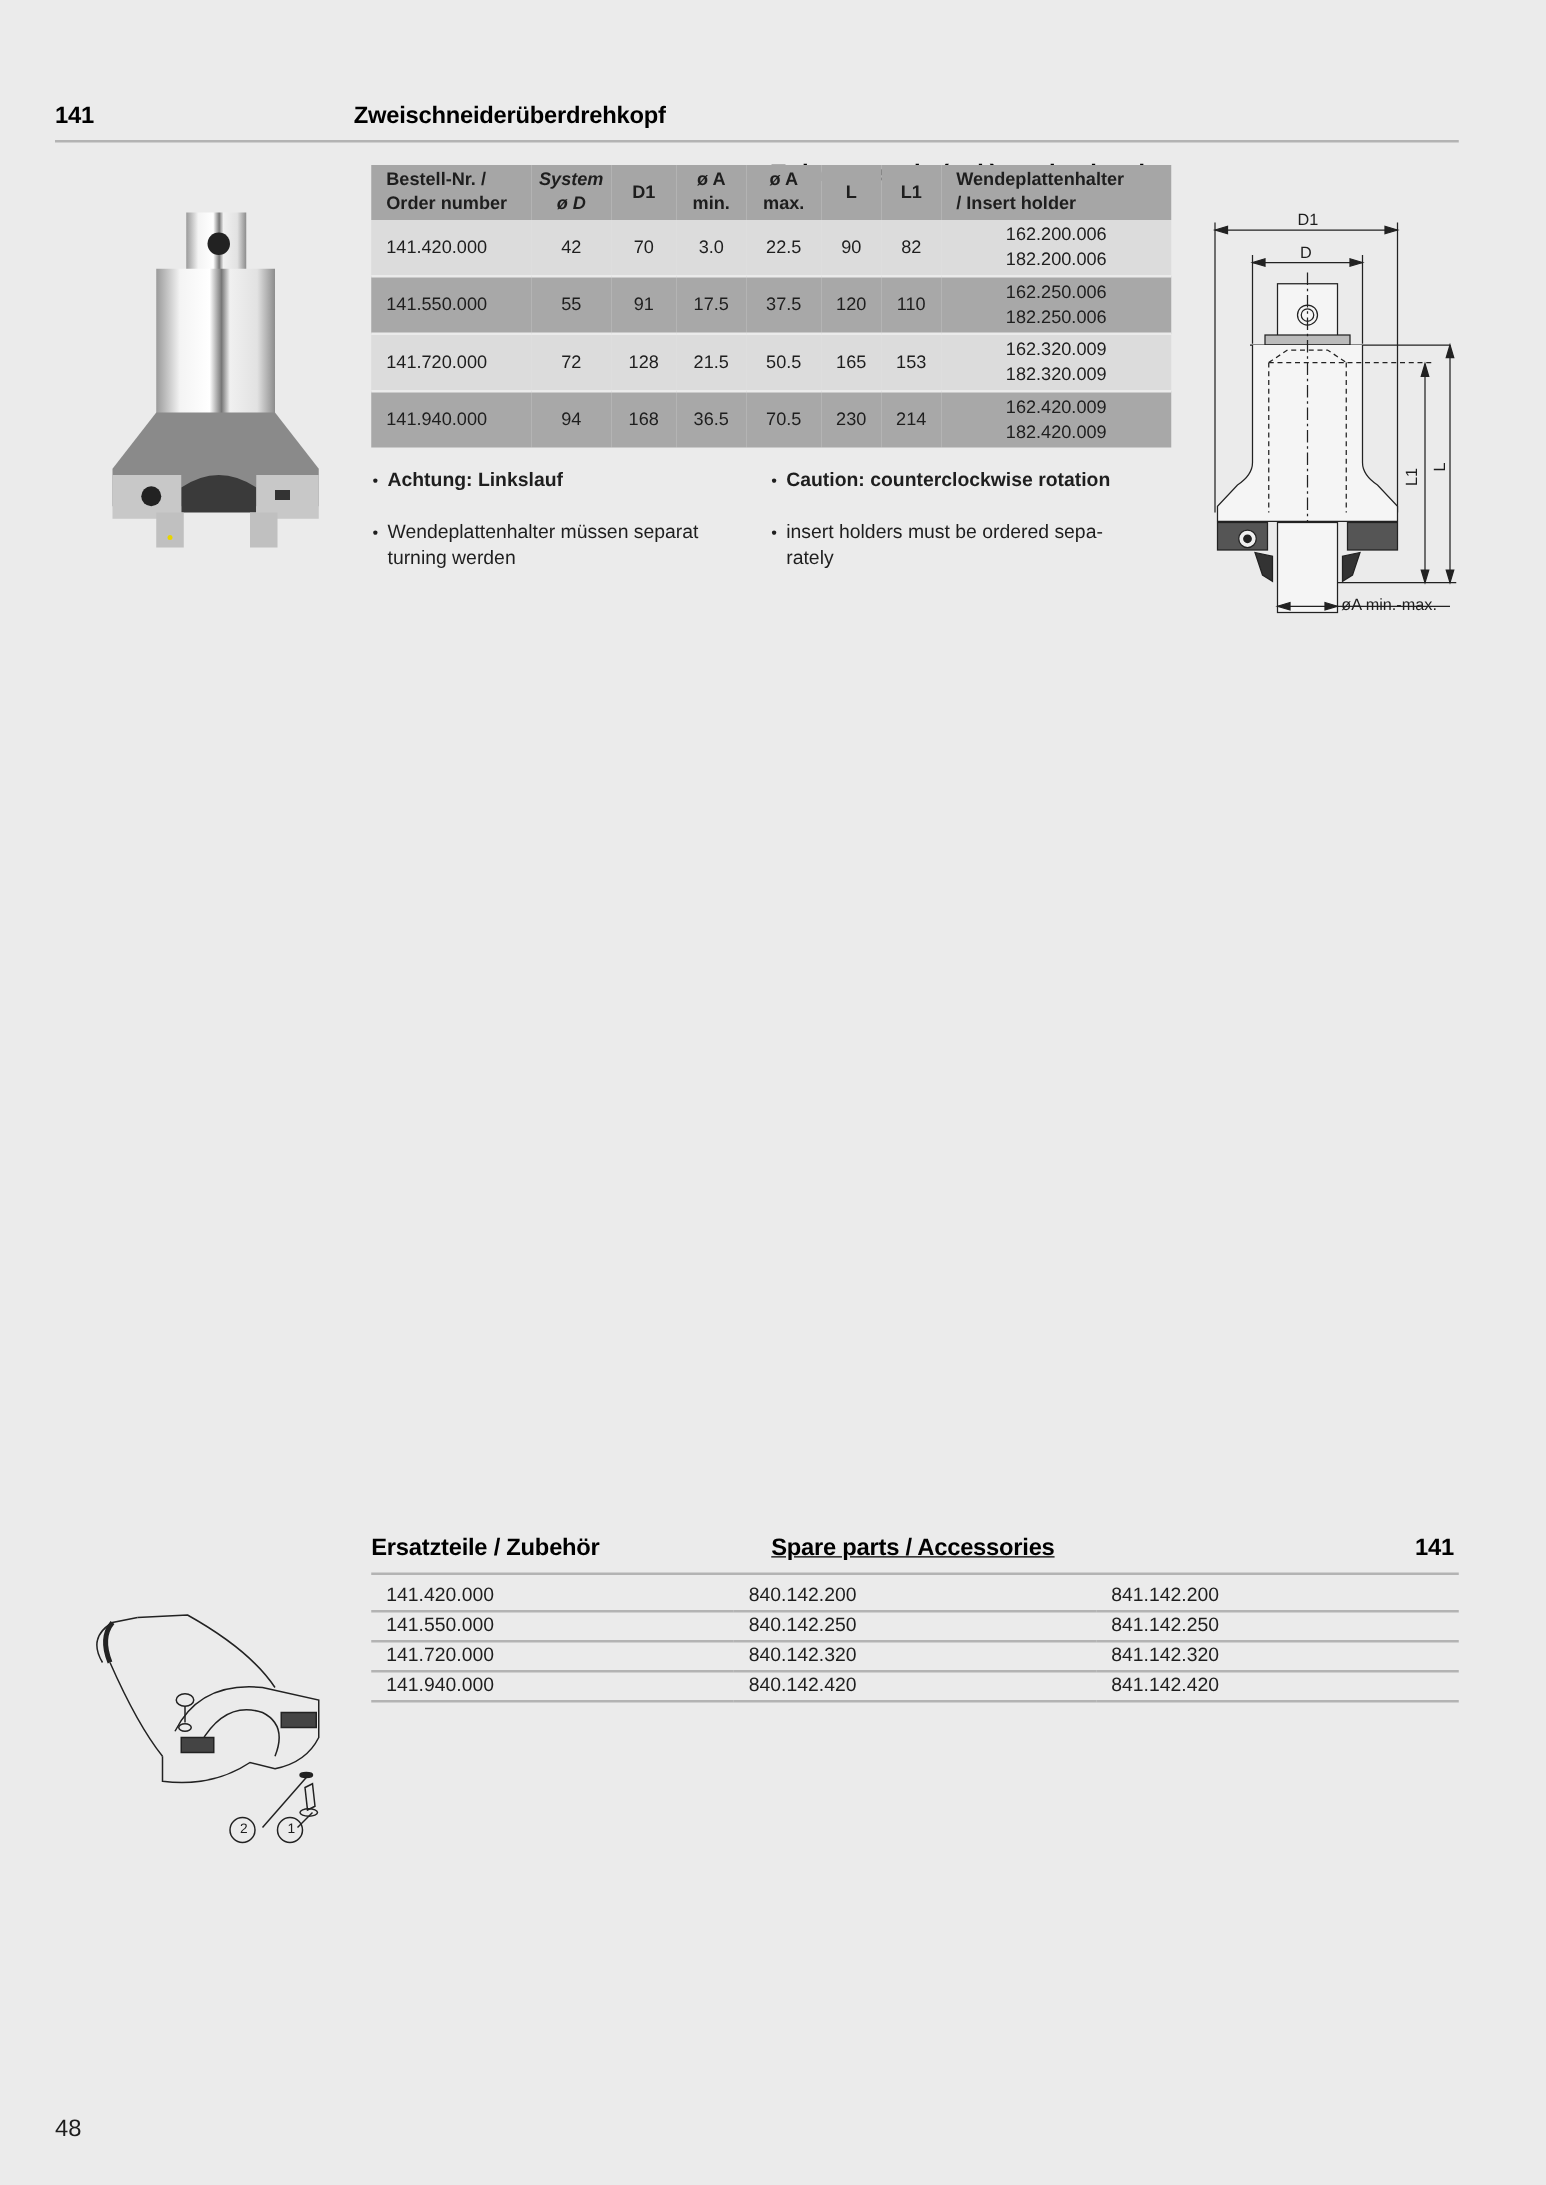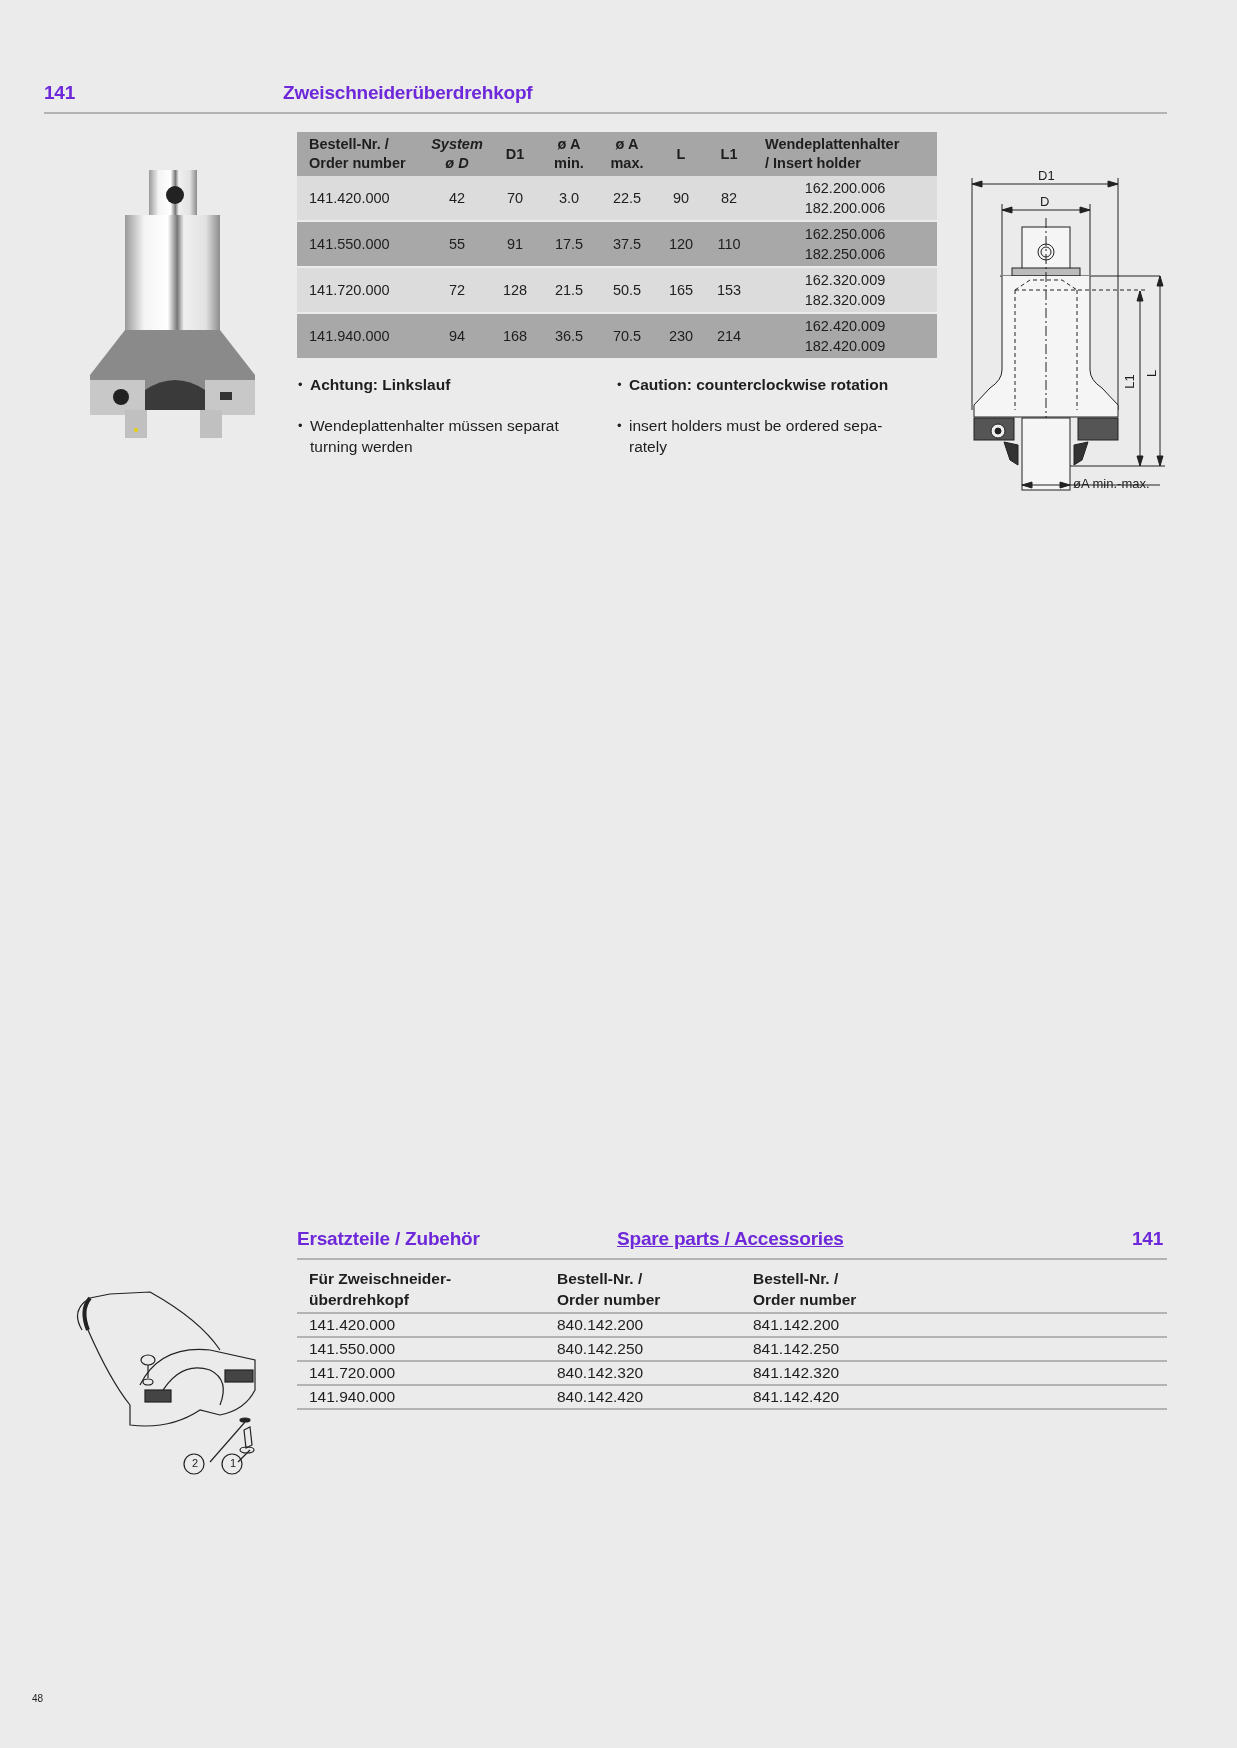--- a/index.html
+++ b/index.html
@@ -1,19 +1,19 @@
 <!DOCTYPE html>
 <html><head>
 <meta charset="utf-8">
 <style>
   html,body{margin:0;padding:0;}
   body{width:1237px;height:1748px;background:#ebebeb;position:relative;overflow:hidden;
        font-family:"Liberation Sans","DejaVu Sans",sans-serif;color:#1e1e1e;}
   .abs{position:absolute;}
-  .sec-head{font-size:19px;font-weight:bold;color:#6d28d9;letter-spacing:-0.2px;}
+  .sec-head{font-size:19px;font-weight:bold;color:#000000;letter-spacing:-0.2px;}
   .rule{position:absolute;height:2px;background:#b3b3b3;}
 
   
   table.main{position:absolute;left:297px;top:132px;width:640px;border-collapse:collapse;font-size:14.5px;}
   table.main th{background:#a6a6a6;font-weight:bold;color:#1e1e1e;line-height:19px;padding:3px 4px;vertical-align:middle;}
   table.main td{line-height:20px;padding:2px 4px;height:41px;box-sizing:border-box;vertical-align:middle;}
   table.main tr.light td{background:#dcdcdc;}
   table.main tr.dark td{background:#a8a8a8;}
   table.main tr + tr td{border-top:2px solid #ebebeb;}
   .c{text-align:center;}
@@ -220,25 +220,20 @@
   <line x1="175" y1="132" x2="140" y2="172"></line>
   <line x1="180" y1="160" x2="168" y2="172"></line>
   <circle cx="124" cy="174" r="10"></circle>
   <circle cx="162" cy="174" r="10"></circle>
 </svg>
 <div class="abs" style="left:190px;top:1457px;font-size:11px;width:10px;text-align:center;">2</div>
 <div class="abs" style="left:228px;top:1457px;font-size:11px;width:10px;text-align:center;">1</div>
 
 <table class="spare">
   <tbody>
-      <tr class="hd hd1">
-    <td style="width:236px;"><span>Für Zweischneider-</span><br><span>überdrehkopf</span></td>
-    <td style="width:184px;"><span>Bestell-Nr. /</span><br><span>Order number</span></td>
-    <td><span>Bestell-Nr. /</span><br><span>Order number</span></td>
-  </tr>
   <tr class="row">
     <td>141.420.000</td>
     <td>840.142.200</td>
     <td>841.142.200</td>
   </tr>
   <tr class="row">
     <td>141.550.000</td>
     <td>840.142.250</td>
     <td>841.142.250</td>
   </tr>
@@ -248,13 +243,13 @@
     <td>841.142.320</td>
   </tr>
   <tr class="row">
     <td>141.940.000</td>
     <td>840.142.420</td>
     <td>841.142.420</td>
   </tr>
 </tbody>
   </table>
 
-<div class="abs" style="left:32px;top:1693px;font-size:10px;">48</div>
+<div class="abs" style="left:44px;top:1693px;font-size:19px;">48</div>
 
 </body></html>

